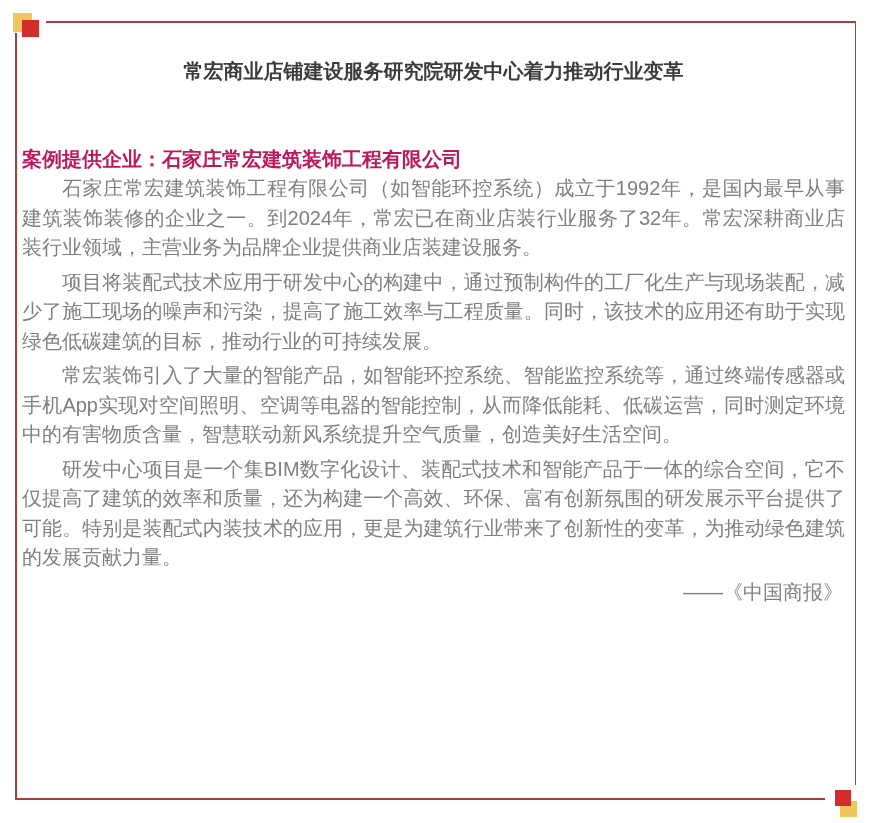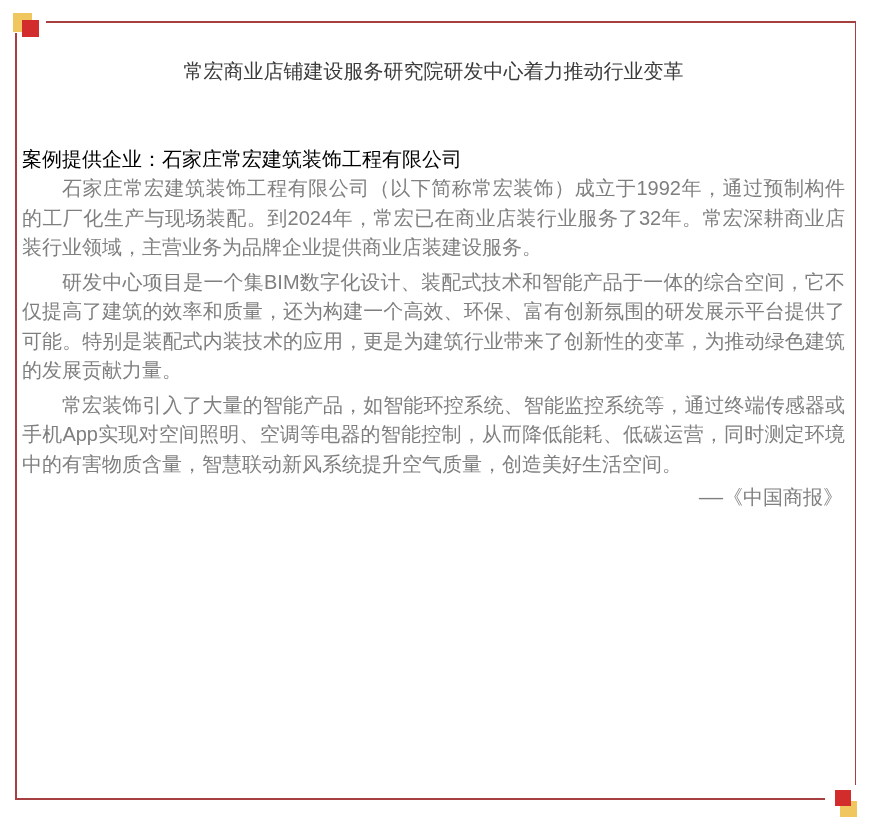--- a/index.html
+++ b/index.html
@@ -29,39 +29,38 @@
     left: 22px;
     top: 57px;
     width: 823px;
     color: #7F7F7F;
     font-size: 20px;
     line-height: 29.5px;
   }
   .title {
     margin: 0 0 58px 0;
     font-size: 20px;
-    font-weight: normal;
+    font-weight: bold;
     color: #3B3B3B;
     text-align: center;
     line-height: 29.5px;
   }
   .meta-line {
-    font-weight: normal;
-    color: #000000;
+    font-weight: bold;
+    color: #be185d;
   }
   .body-paragraph {
     margin: 0 0 5px 0;
     text-indent: 2em;
     text-align: justify;
     text-justify: inter-ideograph;
   }
   .attribution {
     text-align: right;
     padding-right: 2px;
-    font-family: Liberation Mono, monospace;
   }
 </style>
 </head>
 <body>
 
 <div class="page">
 
   <div class="accent sq-tl-yellow"></div>
   <div class="accent sq-tl-red"></div>
   <div class="bline b-top"></div>
@@ -71,20 +70,21 @@
   <div class="accent sq-br-yellow"></div>
   <div class="accent sq-br-red"></div>
 
   <div class="content">
     <h1 class="title">常宏商业店铺建设服务研究院研发中心着力推动行业变革</h1>
 
     <div class="meta">
       <div class="meta-line">案例提供企业：石家庄常宏建筑装饰工程有限公司</div>
     </div>
 
-    <p class="body-paragraph">石家庄常宏建筑装饰工程有限公司（以下简称常宏装饰）成立于1992年，通过预制构件的工厂化生产与现场装配。到2024年，常宏已在商业店装行业服务了32年。常宏深耕商业店装行业领域，主营业务为品牌企业提供商业店装建设服务。</p>
+    <p class="body-paragraph">石家庄常宏建筑装饰工程有限公司（如智能环控系统）成立于1992年，是国内最早从事建筑装饰装修的企业之一。到2024年，常宏已在商业店装行业服务了32年。常宏深耕商业店装行业领域，主营业务为品牌企业提供商业店装建设服务。</p>
+    <p class="body-paragraph">项目将装配式技术应用于研发中心的构建中，通过预制构件的工厂化生产与现场装配，减少了施工现场的噪声和污染，提高了施工效率与工程质量。同时，该技术的应用还有助于实现绿色低碳建筑的目标，推动行业的可持续发展。</p>
+    <p class="body-paragraph">常宏装饰引入了大量的智能产品，如智能环控系统、智能监控系统等，通过终端传感器或手机App实现对空间照明、空调等电器的智能控制，从而降低能耗、低碳运营，同时测定环境中的有害物质含量，智慧联动新风系统提升空气质量，创造美好生活空间。</p>
     <p class="body-paragraph">研发中心项目是一个集BIM数字化设计、装配式技术和智能产品于一体的综合空间，它不仅提高了建筑的效率和质量，还为构建一个高效、环保、富有创新氛围的研发展示平台提供了可能。特别是装配式内装技术的应用，更是为建筑行业带来了创新性的变革，为推动绿色建筑的发展贡献力量。</p>
-    <p class="body-paragraph">常宏装饰引入了大量的智能产品，如智能环控系统、智能监控系统等，通过终端传感器或手机App实现对空间照明、空调等电器的智能控制，从而降低能耗、低碳运营，同时测定环境中的有害物质含量，智慧联动新风系统提升空气质量，创造美好生活空间。</p>
 
     <div class="attribution">——《中国商报》</div>
   </div>
 
 </div>
 
 </body></html>

